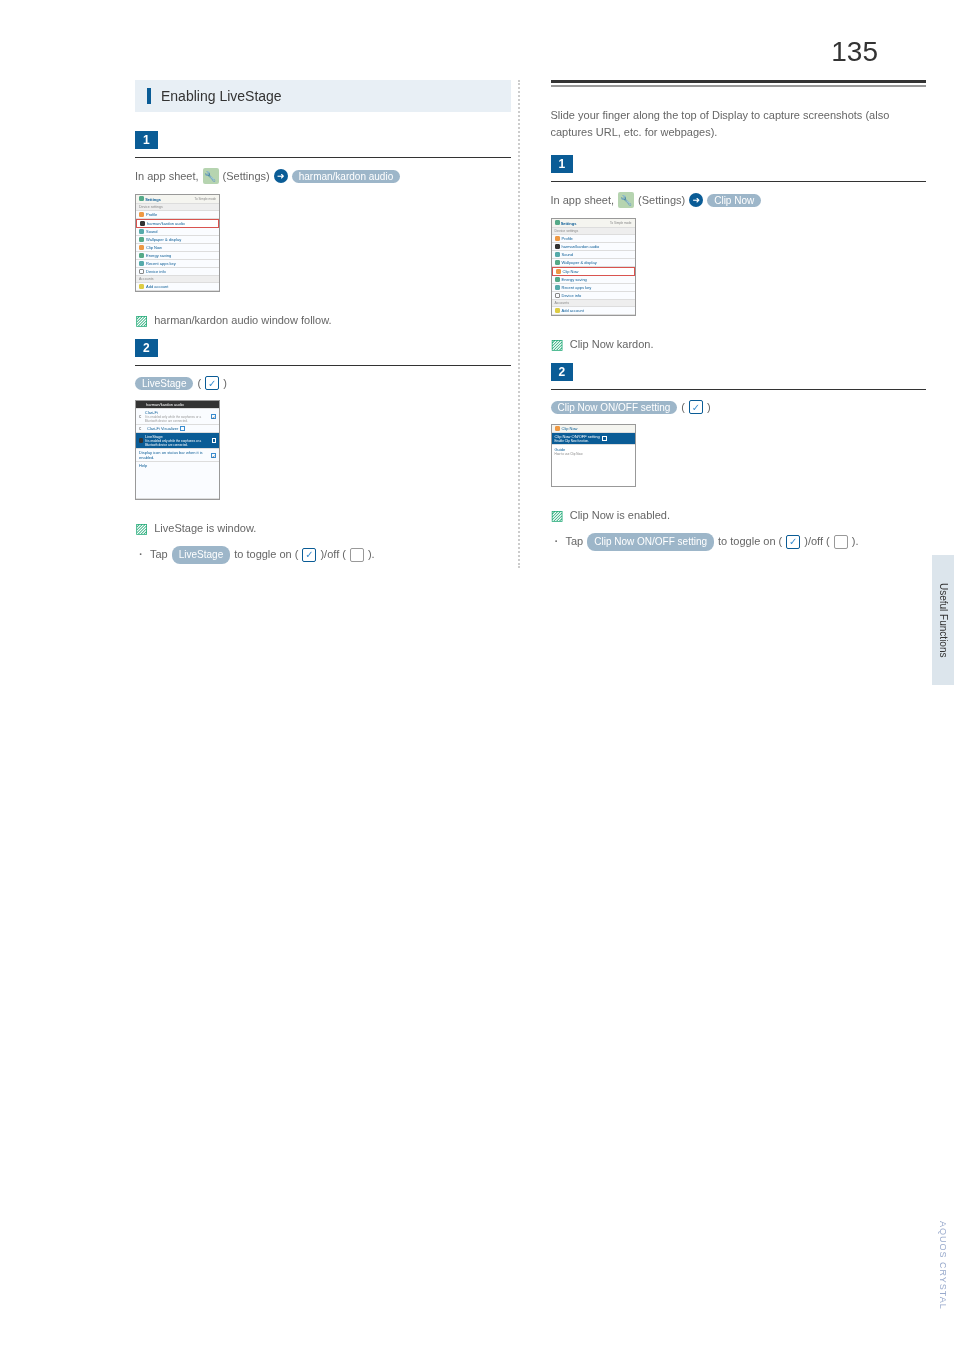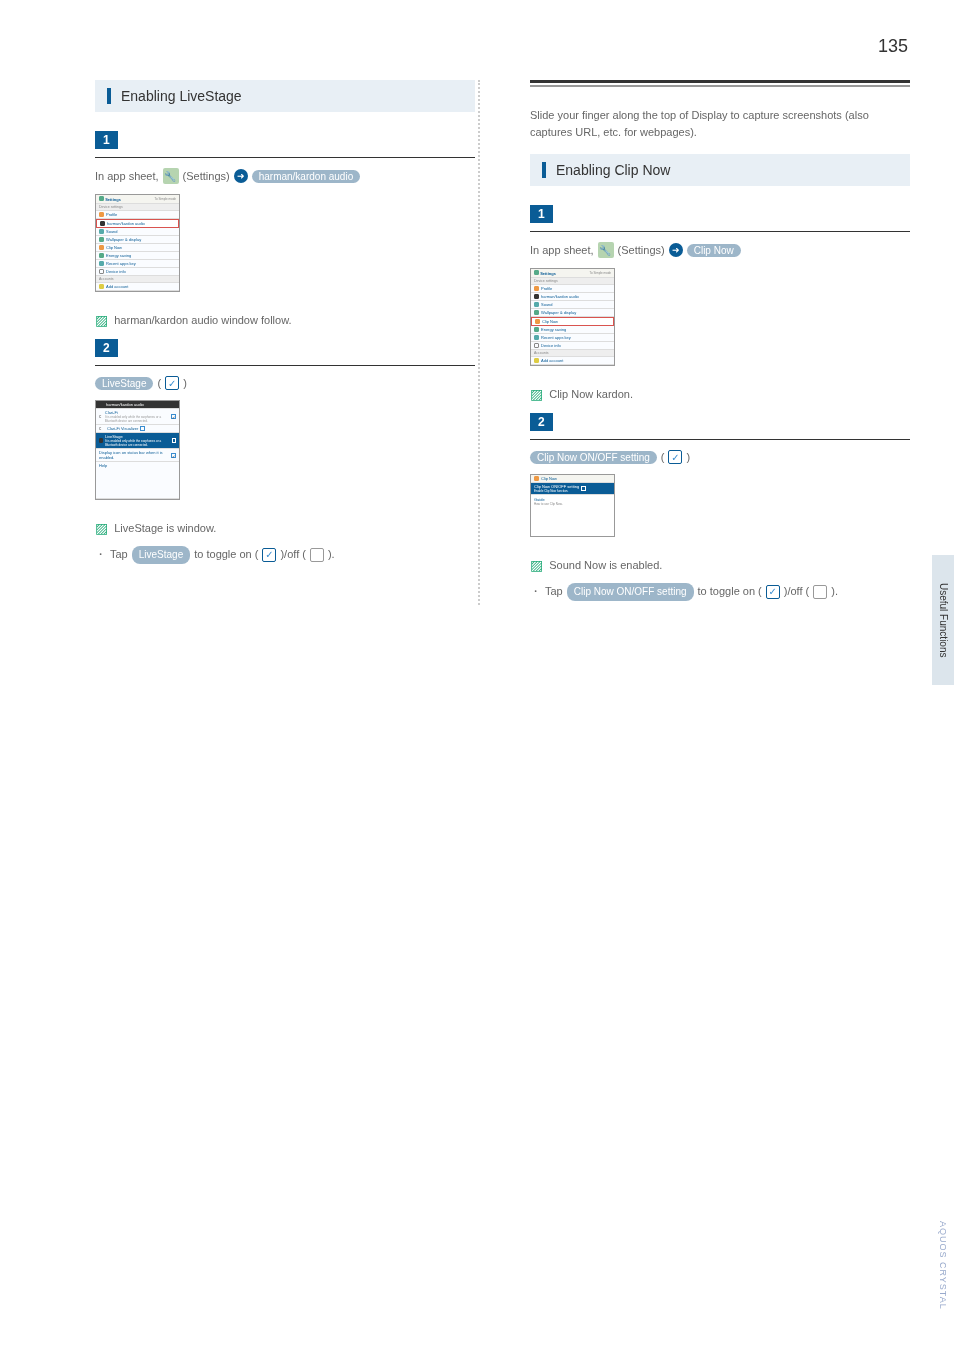--- a/index.html
+++ b/index.html
@@ -7,29 +7,30 @@
       font-family: Arial, sans-serif;
       width: 954px;
       height: 1350px;
       background: #fff;
       position: relative;
       color: #333;
     }
     .page-number {
       position: absolute;
       top: 36px;
-      right: 46px;
-      font-size: 18px;
+      right: 76px;
+      font-size: 28px;
       color: #333;
     }
     .columns {
       display: flex;
       padding: 80px 28px 40px 95px;
-      gap: 35px;
+      gap: 20px;
       position: relative;
+      margin-left: 40px;
     }
     .col {
       width: 380px;
     }
     .col-divider {
       position: absolute;
       left: 478px;
       top: 80px;
       bottom: 50px;
       border-left: 2px dotted #ccc;
@@ -351,23 +352,20 @@
       </div>
     </div>
   </div>
 
   <div class="col-divider"></div>
 
   <div class="col" style="margin-left:20px;">
     <div class="heading-main-underline"></div>
     <p class="body-text">Slide your finger along the top of Display to capture screenshots (also captures URL, etc. for webpages).</p>
 
-    <div class="heading-sub-wrap">
-      <h3 class="heading-sub">Enabling Clip Now</h3>
-    </div>
 
     <div>
       <div class="step-num">1</div>
       <div class="step-rule"></div>
       <div class="instruction-line">
         <span>In app sheet,</span>
         <span class="icon-box wrench-icon">🔧</span>
         <span>(Settings)</span>
         <span class="arrow-circle">➜</span>
         <span class="badge-btn">Clip Now</span>
@@ -445,21 +443,21 @@
             </div>
             <span class="ps-toggle" style="border-color:#fff;"></span>
           </div>
         <div class="ps-guide">
             <div style="color:#0a5c96;">Guide</div>
             <div style="font-size:3px;">How to use Clip Now.</div>
           </div>
       </div>
       <div class="result-line">
         <span class="result-icon">▨</span>
-        <span>Sound Now is enabled.</span>
+        <span>Clip Now is enabled.</span>
       </div>
       <div class="note-line">
         <span>Tap</span>
         <span class="badge-btn">Clip Now ON/OFF setting</span>
         <span> to toggle on (</span>
         <span class="checkbox-icon">✓</span>
         <span>)/off (</span>
         <span class="checkbox-empty"></span>
         <span>).</span>
       </div>

